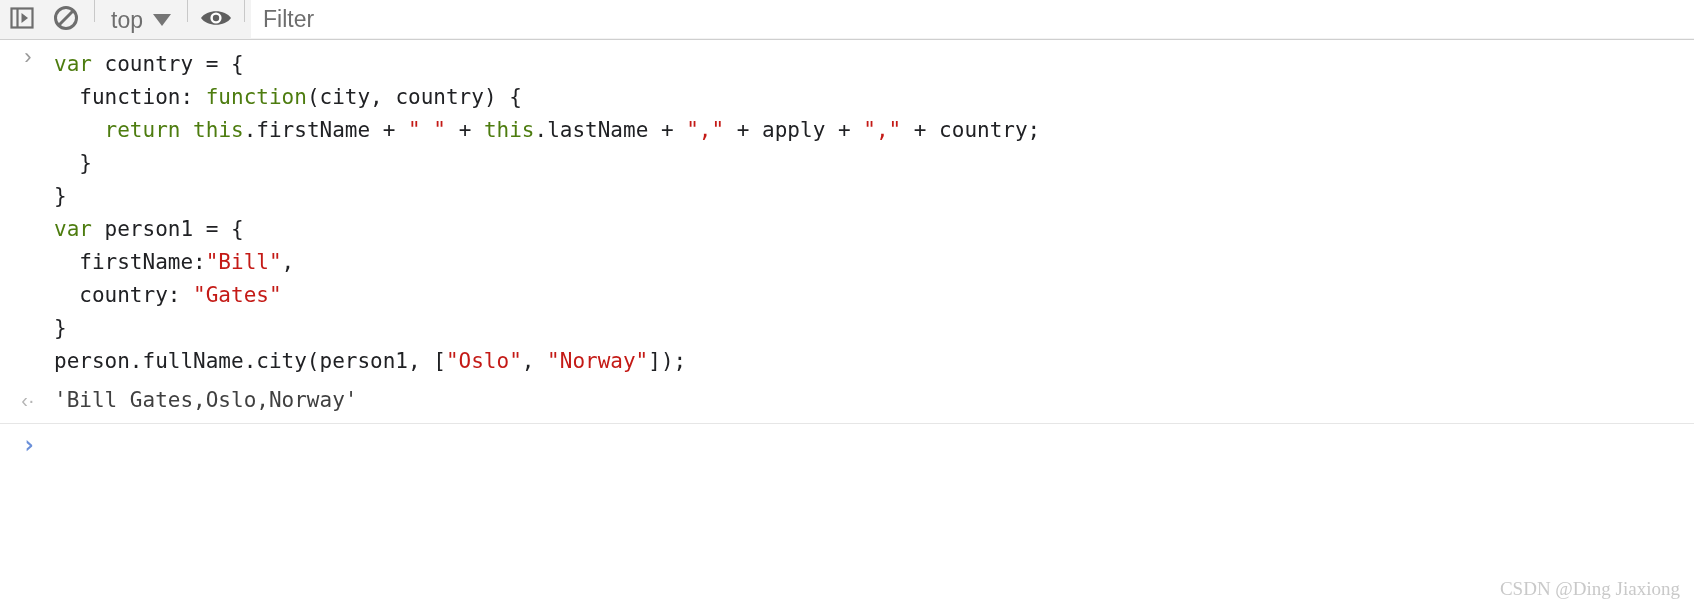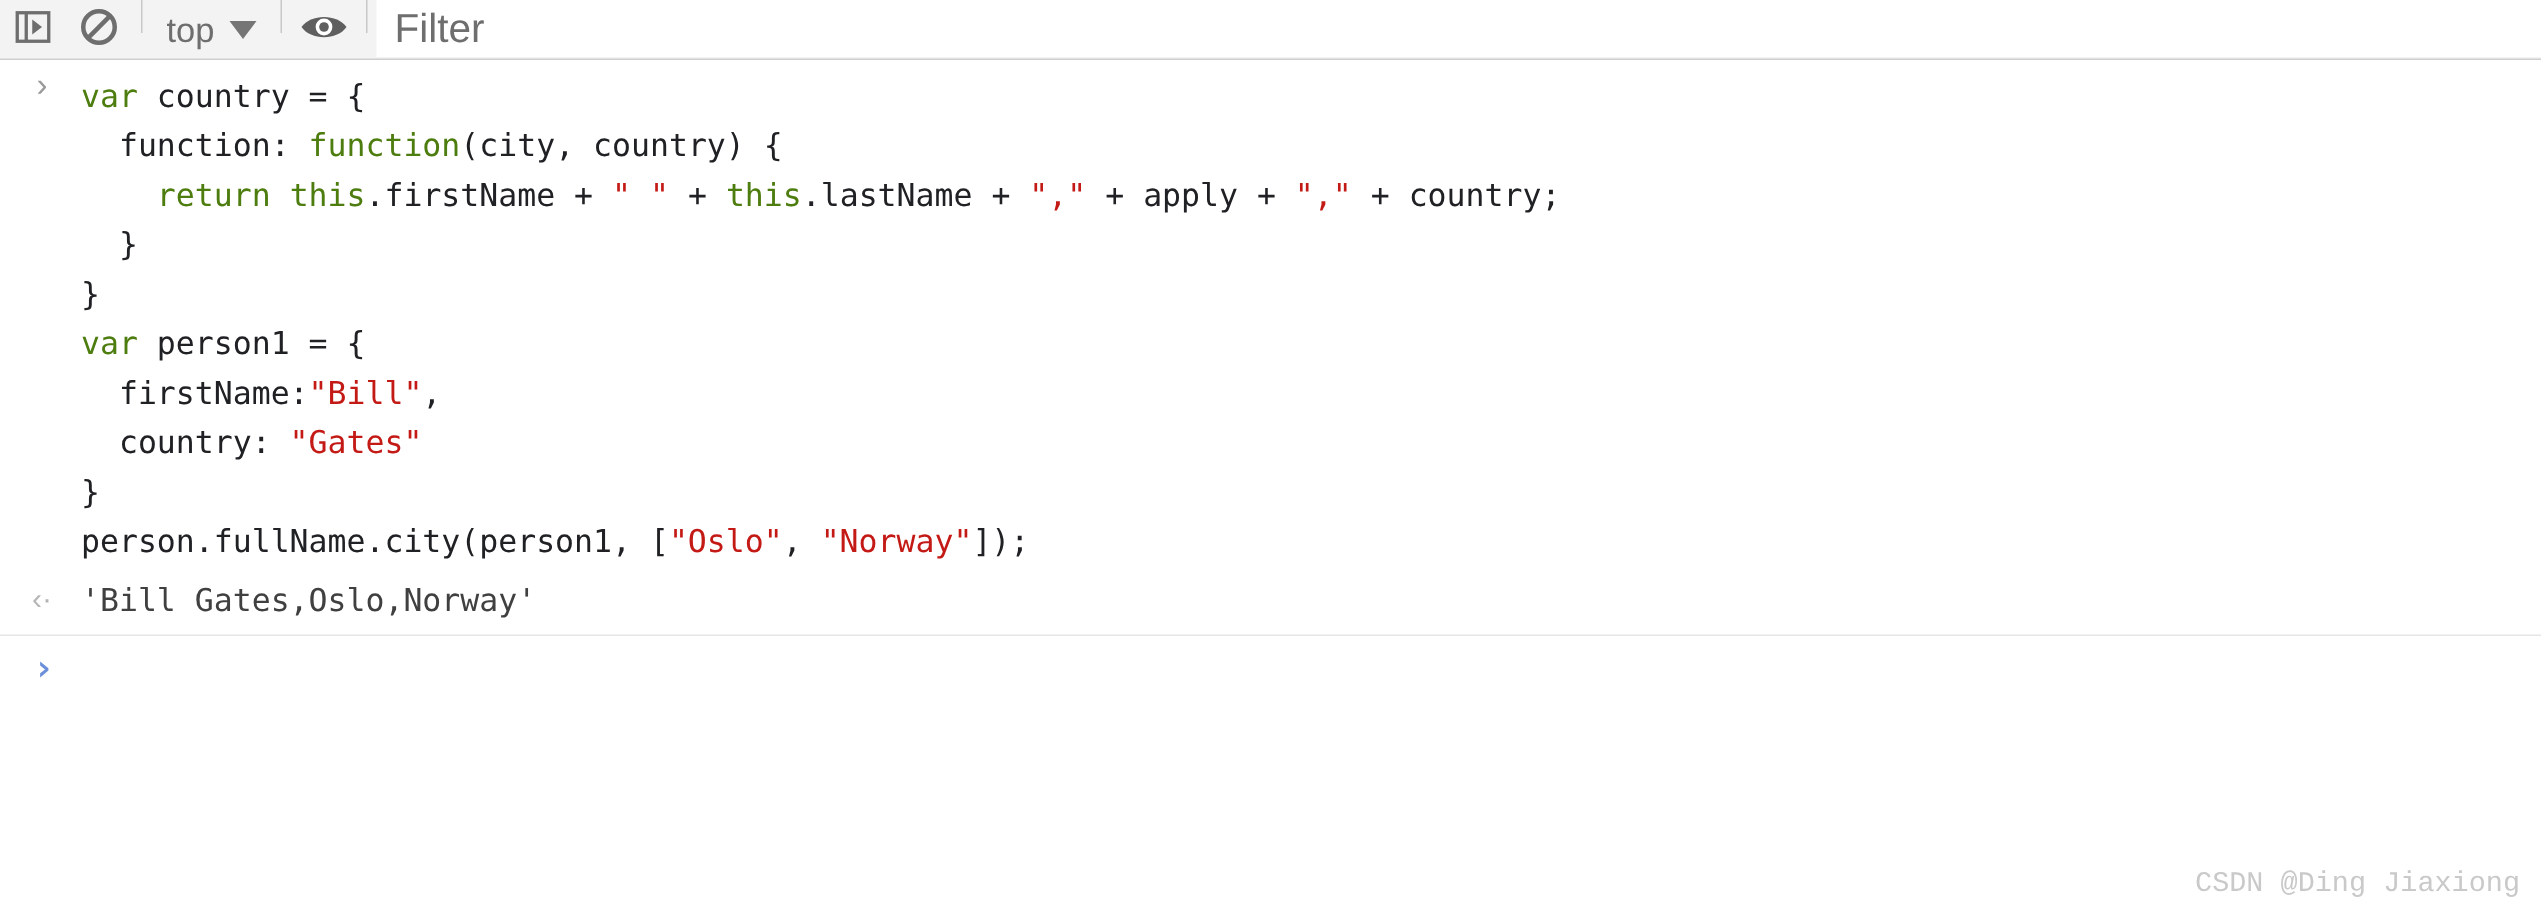--- a/index.html
+++ b/index.html
@@ -59,21 +59,21 @@
     border-left: 9px solid transparent;
     border-right: 9px solid transparent;
     border-top: 12px solid #757575;
   }
   #filter-input {
     flex: 1;
     height: 38px;
     border: none;
     outline: none;
     background: #ffffff;
-    font-size: 27px;
+    font-size: 23px;
     color: #3c3c3c;
     padding: 0 12px;
     font-family: "Liberation Sans", sans-serif;
     box-sizing: border-box;
   }
   #filter-input::placeholder { color: #6e6e6e; opacity: 1; }
 
   
   #console {
     position: relative;
@@ -158,21 +158,21 @@
     color: #202124;
   }
 
   
   #watermark {
     position: absolute;
     right: 14px;
     bottom: 12px;
     font-size: 19px;
     color: #c9c9c9;
-    font-family: Liberation Mono, monospace;
+    font-family: Liberation Serif, serif;
     user-select: none;
   }
 </style>
 </head>
 <body>
 
 <div id="toolbar">
 
   <div class="tb-btn">
     <span>

